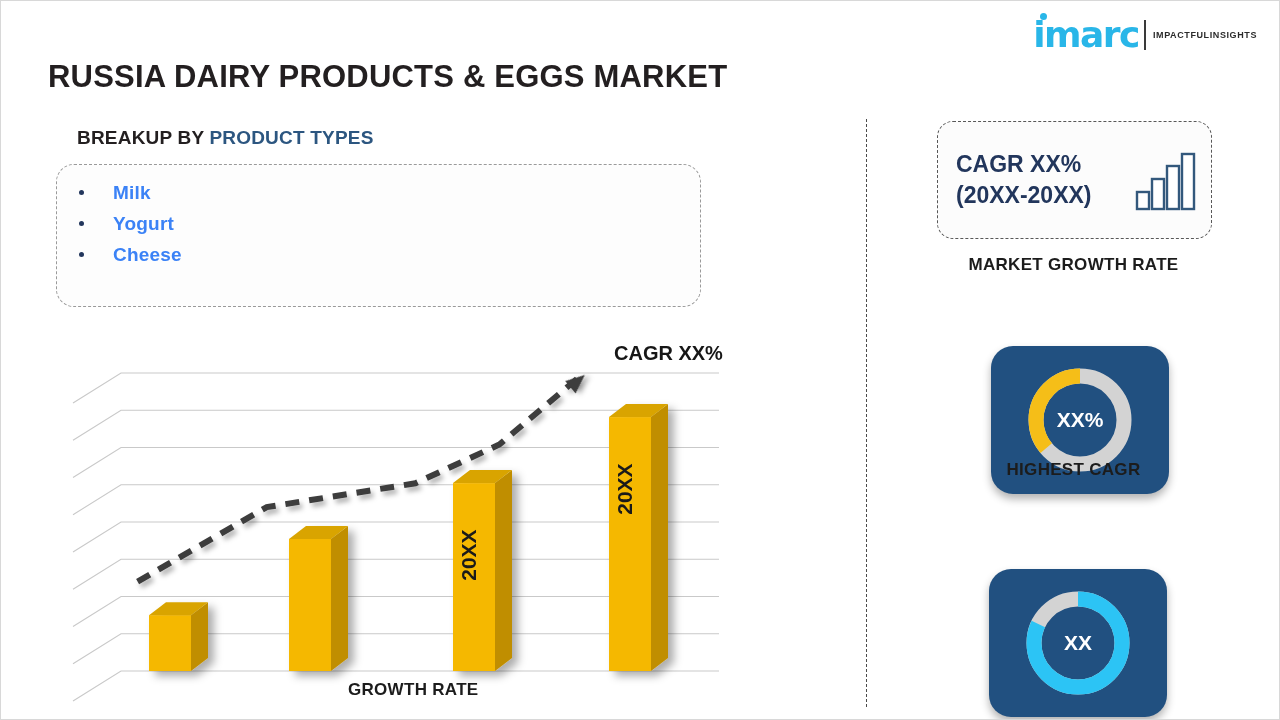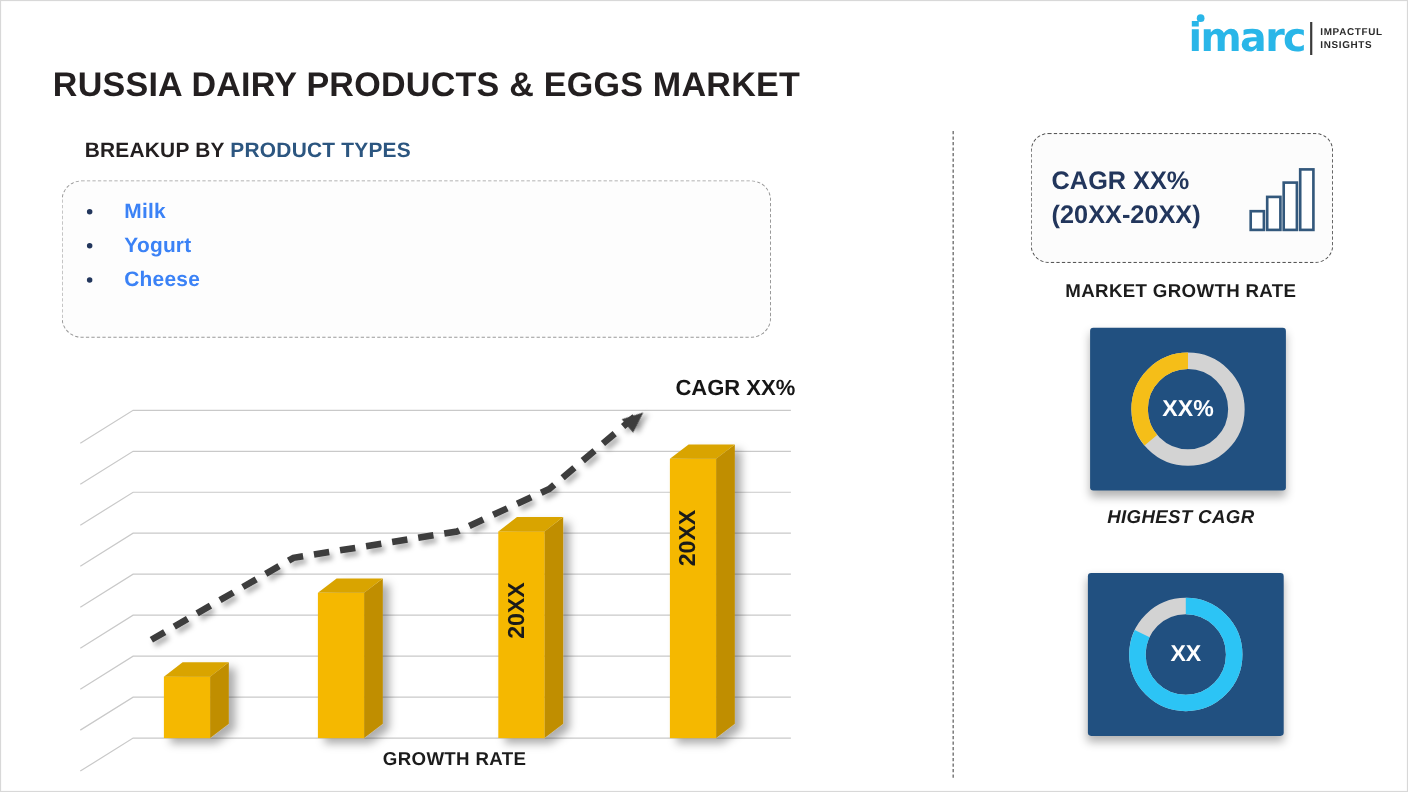--- a/index.html
+++ b/index.html
@@ -48,21 +48,20 @@
     background: #29B6E8;
   }
   .logo-div {
     width: 2px;
     height: 30px;
     background: #3a3a3a;
     margin: 0 7px 0 5px;
   }
   .logo-tagline {
     display: flex;
-    flex-direction: column;
     justify-content: center;
     font-size: 9px;
     font-weight: bold;
     color: #2b2b2b;
     letter-spacing: 0.6px;
     line-height: 12px;
   }
 
   
   .page-title {
@@ -197,30 +196,31 @@
   .kpi-caption {
     position: absolute;
     width: 100%;
     text-align: center;
     font-size: 17px;
     font-weight: bold;
     color: #1c1c1c;
     letter-spacing: 0.3px;
   }
   #caption-growth { left: 0; top: 254px; }
-  #caption-cagr   { left: 0; top: 459px; font-style: italic; }
+  #caption-cagr   { left: 0; top: 459px; }
   #caption-market { left: 0; top: 670px; }
 
   .donut-card {
     position: absolute;
     width: 178px;
     height: 148px;
-    border-radius: 3px;
+    border-radius: 22px;
     background: #215080;
     box-shadow: 0 5px 9px rgba(0,0,0,0.30);
+    margin-top: 48px;
   }
   #donut-card-cagr   { left: 990px; top: 297px; }
   #donut-card-market { left: 988px; top: 520px; }
   .donut-svg {
     position: absolute;
     left: 50%;
     top: 50%;
     transform: translate(-50%, -50%);
   }
   .donut-value {

